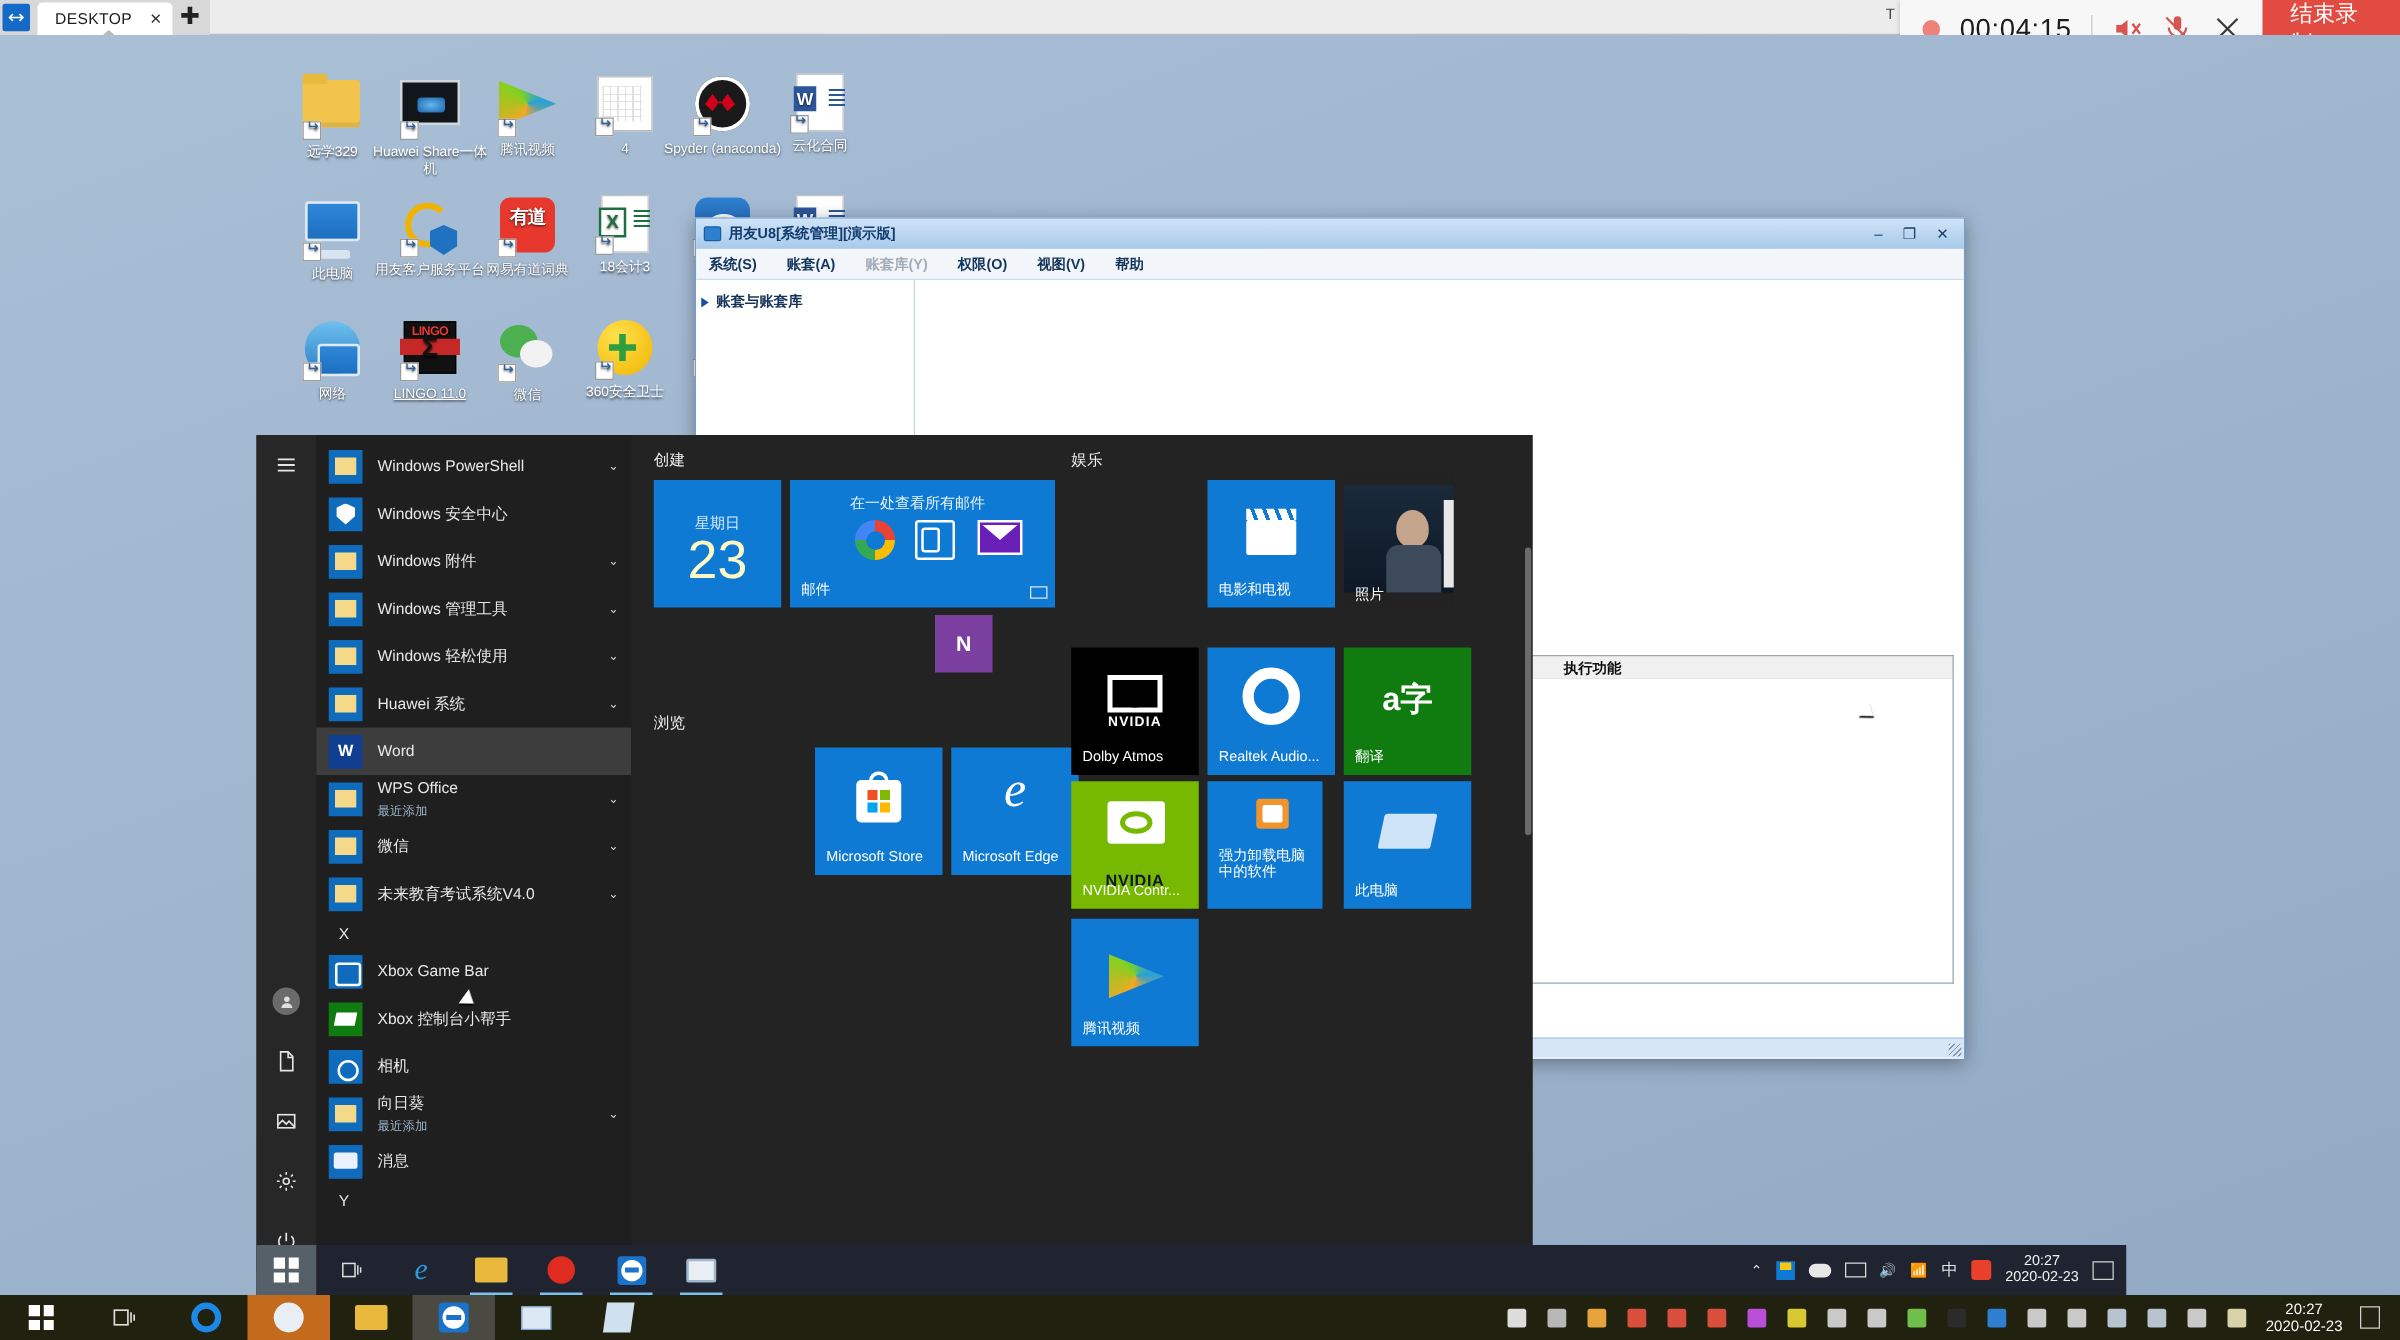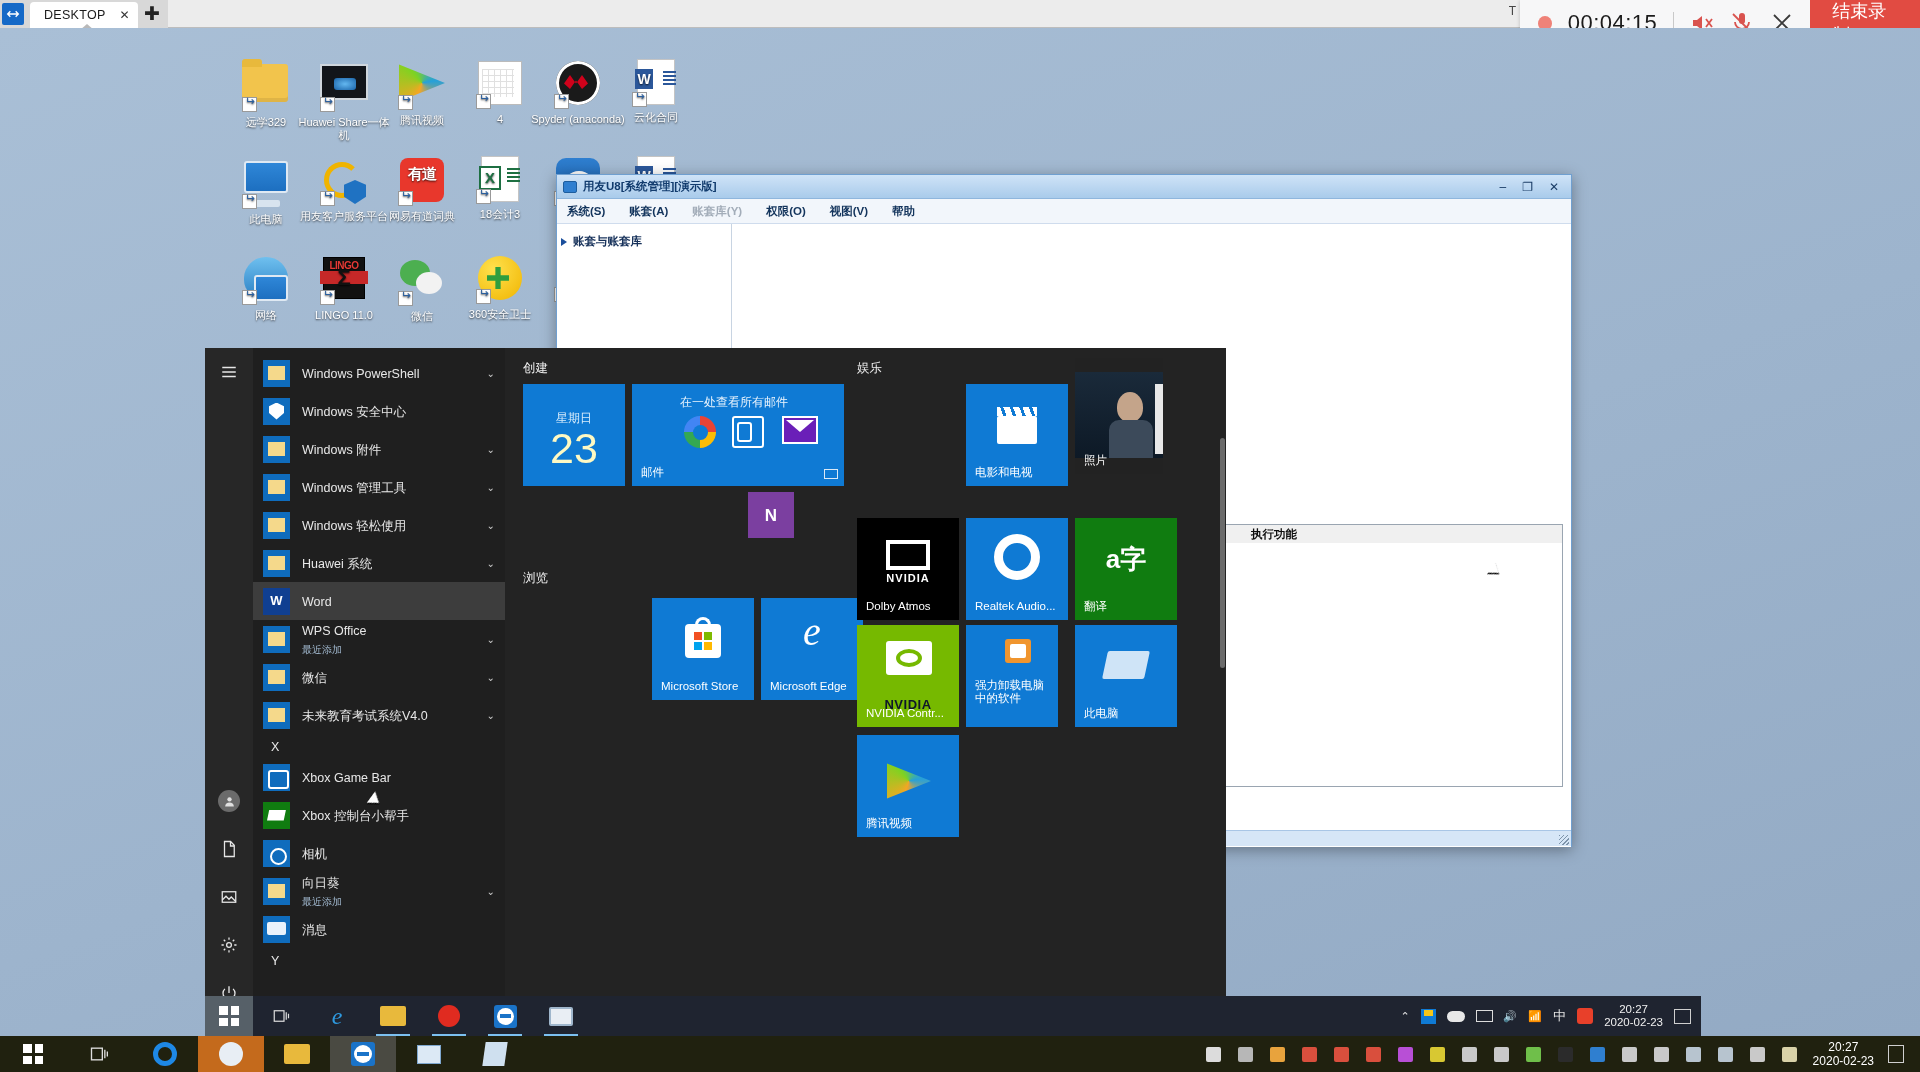--- a/index.html
+++ b/index.html
@@ -367,21 +367,21 @@
           </div>
           <span class="lbl">W</span>
         </div>
         <div class="dicon" style="left: 218px; top: 225px;">
           <div class="glyph">
             <div class="ic-globe"></div>
             <span class="shortcut-badge"></span>
           </div>
           <span class="lbl">网络</span>
         </div>
-        <div class="dicon" style="left: 296px; top: 225px;">
+        <div class="dicon" style="left: 296px; top: 225px; text-decoration: underline;">
           <div class="glyph">
             <div class="ic-lingo"></div>
             <span class="shortcut-badge"></span>
           </div>
           <span class="lbl">LINGO 11.0</span>
         </div>
         <div class="dicon" style="left: 374px; top: 225px;">
           <div class="glyph">
             <div class="ic-wechat"></div>
             <span class="shortcut-badge"></span>
@@ -610,21 +610,21 @@
           </div>
           <div class="tname">Microsoft Edge</div>
         </div>
 
         <div class="tile" style="left:461px;top:36px;width:102px;height:102px;background:#0f7ad4;">
           <div style="position:absolute;left:31px;top:32px;width:40px;height:28px;background:#fff;border-radius:2px;">
             <span style="position:absolute;left:0;top:-9px;width:40px;height:9px;background:repeating-linear-gradient(70deg,#fff 0 6px,#0f7ad4 6px 9px);"></span>
           </div>
           <div class="tname">电影和电视</div>
         </div>
-        <div class="tile" style="left:570px;top:10px;width:88px;height:116px;background:#222;">
+        <div class="tile" style="left:570px;top:26px;width:88px;height:116px;background:#222;">
           <div style="position:absolute;left:0;top:14px;width:104px;height:86px;background:linear-gradient(#1a2a3a,#0d1926);">
             <span style="position:absolute;left:42px;top:20px;width:26px;height:30px;background:#c4a48a;border-radius:50% 50% 45% 45%;"></span>
             <span style="position:absolute;left:34px;top:48px;width:44px;height:38px;background:#3c4a5a;border-radius:10px 10px 0 0;"></span>
             <span style="position:absolute;right:4px;top:12px;width:20px;height:70px;background:#e8e8e8;"></span>
           </div>
           <div class="tname">照片</div>
         </div>
 
         <div class="tile" style="left:352px;top:170px;width:102px;height:102px;background:#000;">
           <div style="position:absolute;left:29px;top:22px;width:44px;height:30px;border:4px solid #fff;">

